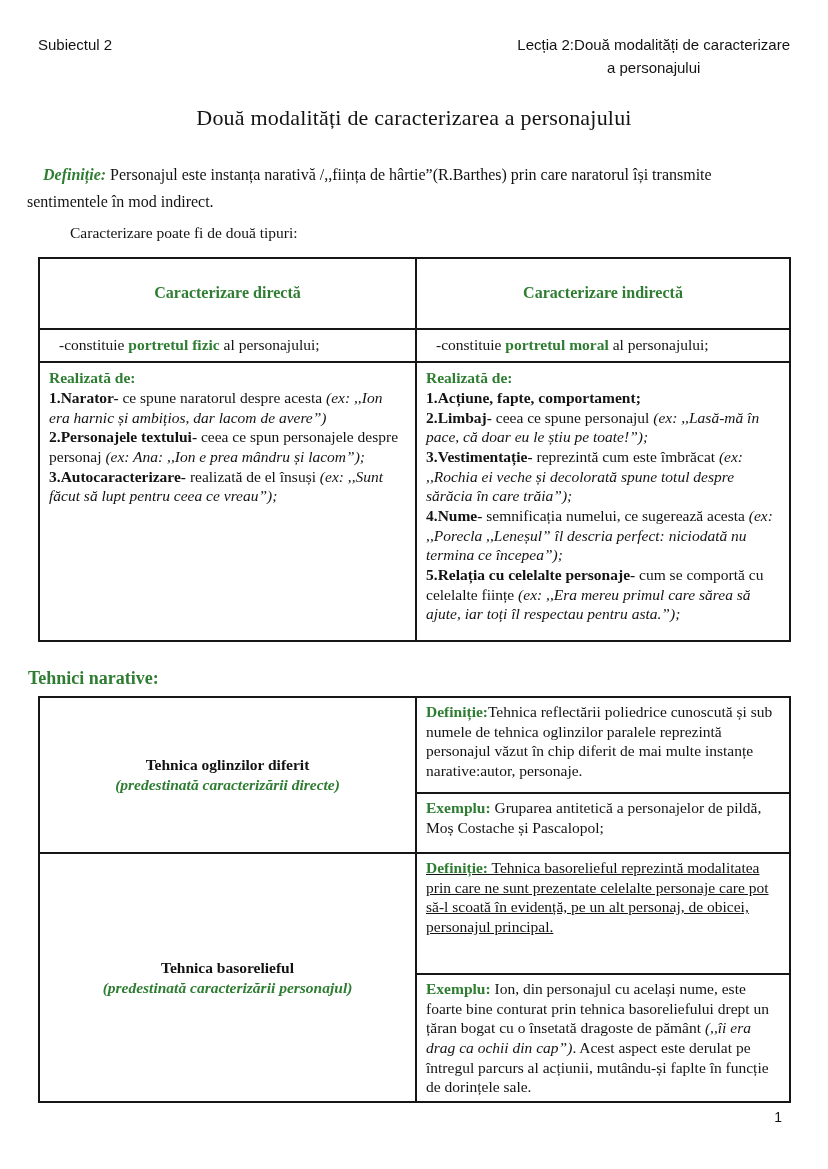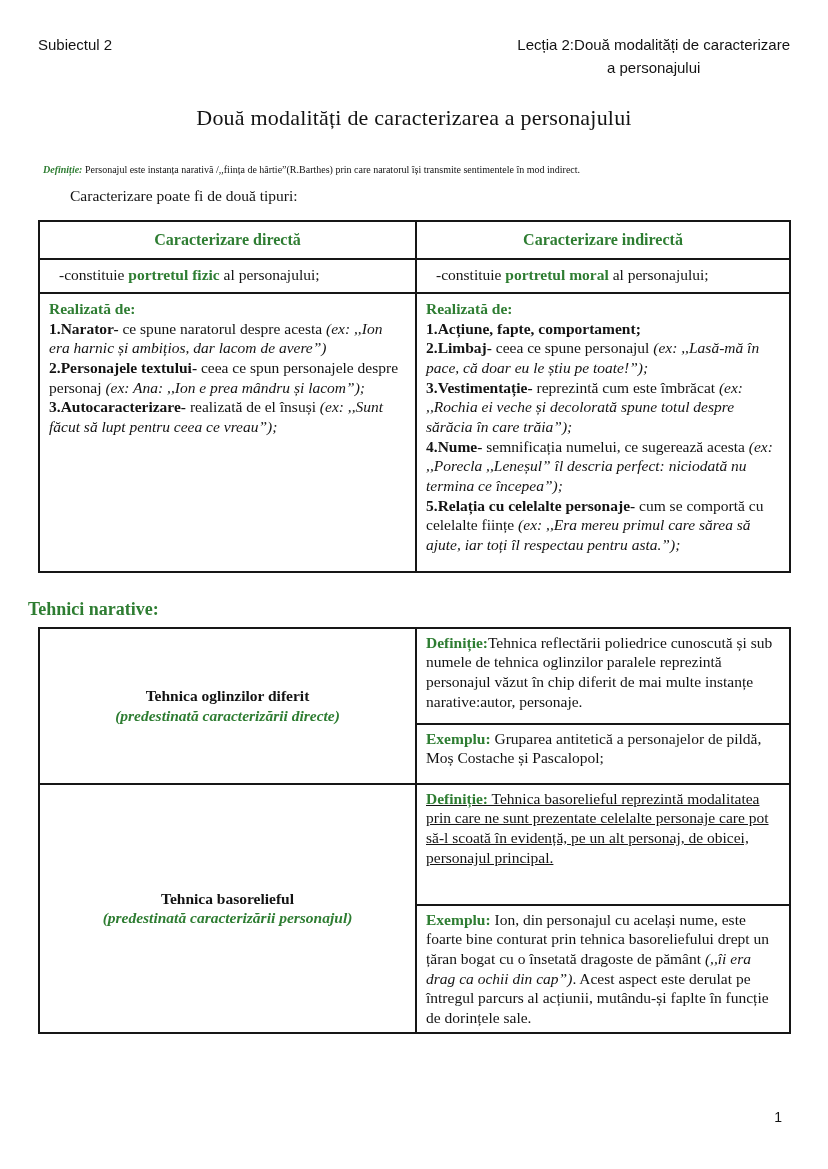--- a/index.html
+++ b/index.html
@@ -24,21 +24,21 @@
 
   
   .title {
     margin-top: 26px; text-align: center;
     font-size: 22px; font-weight: normal; letter-spacing: 0.2px;
   }
 
   
   .definition {
     margin: 30px 32px 0 27px;
-    font-size: 10px; line-height: 1.7;
+    font-size: 16px; line-height: 1.7;
     text-indent: 16px;
   }
 
   
   .run-b { font-weight: bold; }
   .run-i { font-style: italic; }
   .run-g { color: var(--green); }
 
   .sect { margin: 18px 30px 0 28px; font-size: 18px; font-weight: bold; }
   .sect.green { color: var(--green); }
@@ -47,21 +47,21 @@
 
   
   .tbl {
     border-collapse: collapse; table-layout: fixed;
     margin: 15px 0 0 38px; width: 753px;
     font-size: 15.5px; line-height: 1.27;
   }
   .tbl td { border: 2px solid #161616; padding: 4px 9px; vertical-align: top; background: #fff; }
   .th-green {
     color: var(--green); font-weight: bold; text-align: center;
-    vertical-align: middle !important; padding: 8px !important; font-size: 16px;
+    vertical-align: middle !important; padding: 24px !important; font-size: 16px;
   }
   .tbl1 .r2 td { padding: 5px 9px 7px 19px; }
   .tbl1 .r3 td { padding: 5px 9px 16px 9px; }
 
   .tbl2 { margin-top: 7px; }
   .tech-name { vertical-align: middle !important; text-align: center; }
   .h-def1 { height: 96px; }
   .h-ex1  { height: 60px; }
   .h-def2 { height: 121px; text-decoration: underline; }
   .h-ex2  { height: 128px; }

